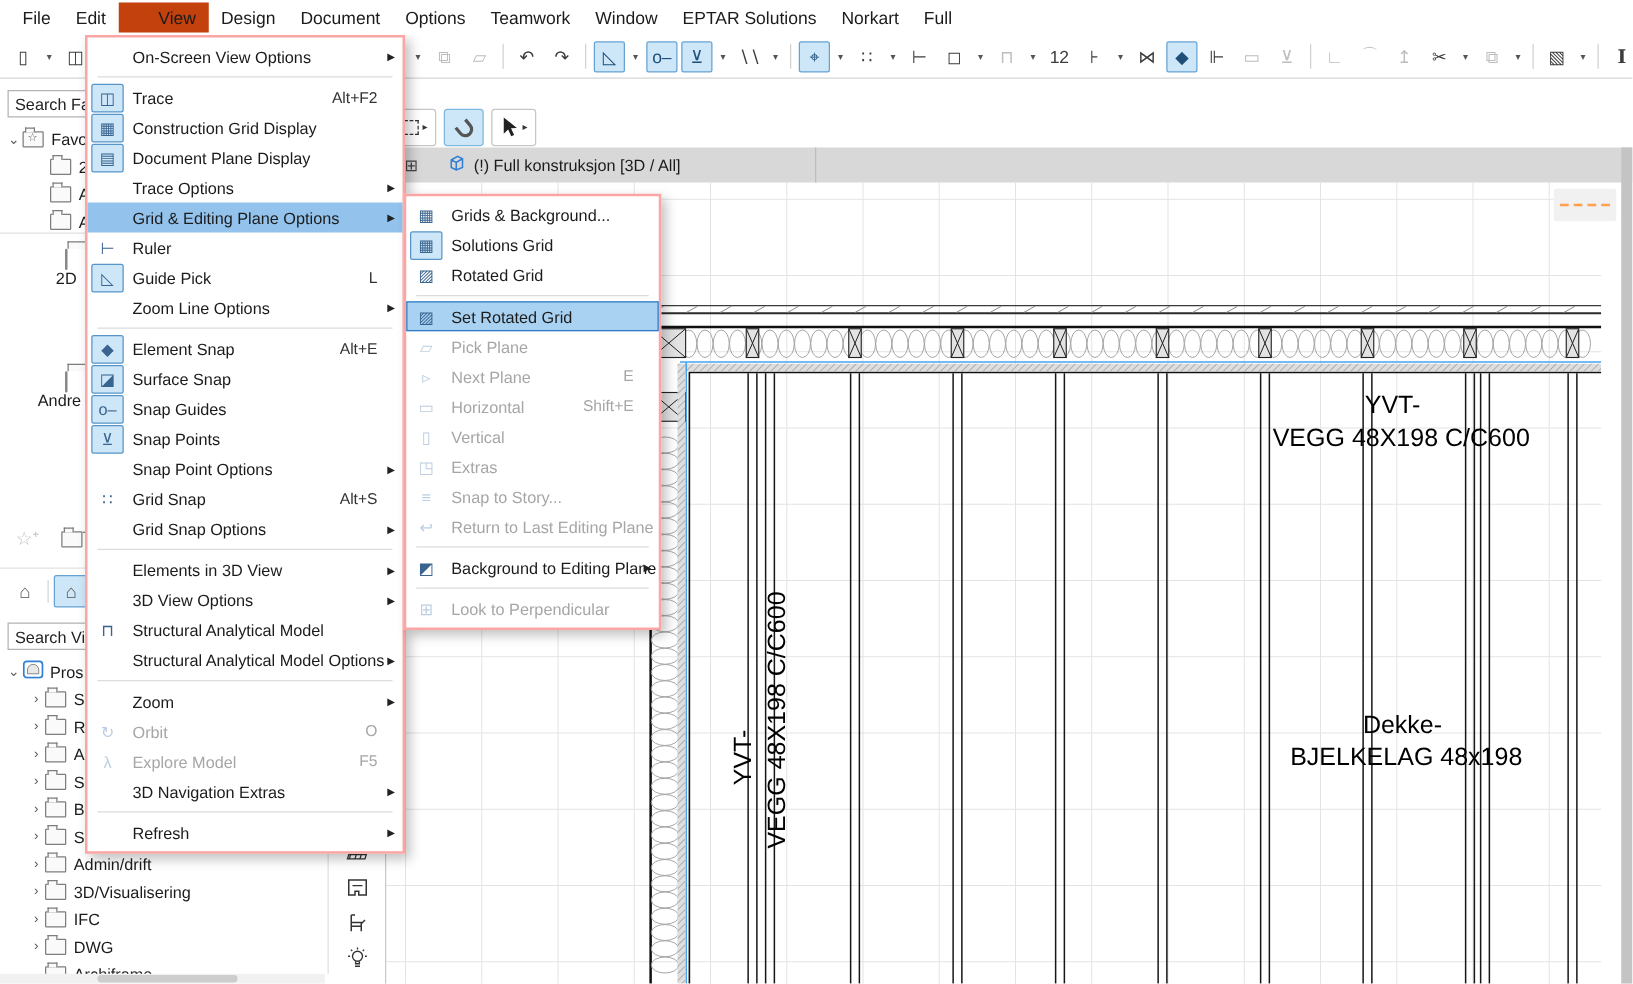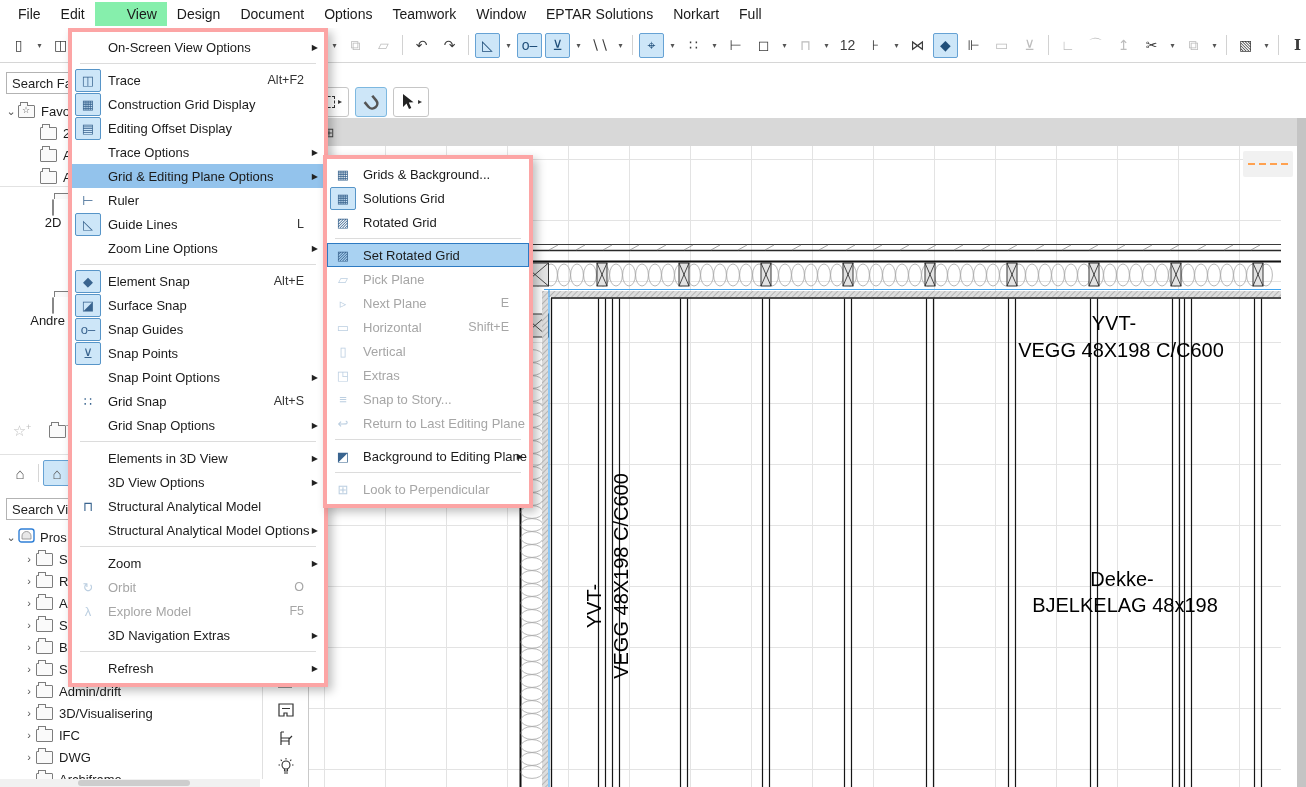--- a/index.html
+++ b/index.html
@@ -1,21 +1,21 @@
 <!DOCTYPE html>
 <html><head>
 <meta charset="utf-8">
 <style>
   html,body{margin:0;padding:0;}
   body{width:1306px;height:787px;overflow:hidden;position:relative;background:#fff;
        font-family:"Liberation Sans",sans-serif;color:#1b1b1b;-webkit-font-smoothing:antialiased;}
   
   #menubar{position:absolute;left:0;top:0;right:0;height:28px;background:#fff;display:flex;align-items:center;padding-left:8px;font-size:14px;z-index:70;}
   .mb-item{padding:4px 10px;white-space:nowrap;cursor:default;}
-  .mb-item.active{background:#86efac;padding-left:32px;}
+  .mb-item.active{background:#c2410c;padding-left:32px;}
   
   #toolbar1{position:absolute;left:0;top:28px;right:0;height:34px;background:#fff;border-bottom:1px solid #d6d6d6;display:flex;align-items:center;padding-left:6px;gap:3px;z-index:5;}
   .ibtn{width:23px;height:23px;display:flex;align-items:center;justify-content:center;font-size:14px;color:#3c3c3c;border:1px solid transparent;border-radius:2px;flex:none;}
   .ibtn.act{background:#cde6f8;border-color:#66a2d4;color:#1f4e79;}
   .ibtn.dis{color:#bdbdbd;}
   .ibtn.serif{font-family:"DejaVu Serif",serif;font-weight:bold;font-size:15px;}
   .caret{width:11px;font-size:8px;color:#555;text-align:center;flex:none;}
   .tsep{width:1px;height:20px;background:#d2d2d2;margin:0 3px;flex:none;}
   .tgap{width:250px;flex:none;}
   
@@ -56,21 +56,21 @@
   #vscroll{position:absolute;left:1297px;top:118px;width:9px;bottom:0;background:#c4c4c4;z-index:5;}
   #palette-min{position:absolute;left:1243px;top:151px;width:50px;height:26px;background:#f1f1f1;border-radius:2px;display:flex;align-items:center;justify-content:center;gap:4px;z-index:20;}
   #palette-min span{width:7px;border-top:2px solid #ffa14f;}
   
   #toolbox{position:absolute;left:262px;top:62px;width:45px;bottom:8px;background:#fff;border-left:1px solid #e0e0e0;z-index:4;}
   .tbx{position:absolute;left:9px;width:27px;height:24px;display:flex;align-items:center;justify-content:center;color:#333;}
   
   #sb-hscroll{position:absolute;left:0;bottom:0;width:260px;height:8px;background:#f1f1f1;}
   #sb-hscroll .thumb{position:absolute;left:78px;top:1px;width:112px;height:6px;background:#cdcdcd;border-radius:3px;}
   
-  .popup{position:absolute;background:#fff;border:4px solid #fca5a5;box-shadow:4px 4px 9px rgba(0,0,0,.25);padding:3px 0;font-size:13px;}
+  .popup{position:absolute;background:#fff;border:2px solid #fca5a5;box-shadow:4px 4px 9px rgba(0,0,0,.25);padding:3px 0;font-size:13px;}
   #viewmenu{left:68px;top:28px;width:252px;z-index:60;}
   #gridsubmenu{left:323px;top:155px;width:202px;z-index:65;}
   .mi{height:24px;display:flex;align-items:center;position:relative;color:#1b1b1b;}
   .mi .ic{width:24px;height:21px;margin-left:3px;display:flex;align-items:center;justify-content:center;font-size:13px;color:#39648f;border:1px solid transparent;border-radius:2px;flex:none;}
   .mi .ic.on{background:#cde6f8;border-color:#5795c8;}
   .mi .lbl{margin-left:7px;flex:1;white-space:nowrap;}
   .mi .sc{margin-right:20px;color:#333;font-size:12.5px;text-align:right;}
   .mi .arr{position:absolute;right:6px;font-size:8px;color:#222;}
   .mi.hl{background:#93c3ec;}
   .mi.sel{background:#a9d2f2;outline:1px solid #2d7ac2;outline-offset:-1px;}
@@ -359,20 +359,26 @@
   <div class="minibtn">
     <svg width="15" height="17" viewBox="0 0 15 17">
         <path d="M3 1 L3 14 L6.5 10.5 L9 16 L11.3 15 L8.8 9.6 L13.5 9.3 Z" fill="#222"></path>
       </svg>
     <span class="minicaret">▸</span>
   </div>
 </div>
 
 <div id="tabbar">
     <div class="tab" id="tab-overview">⊞</div>
+    <div class="tab" style="width: 286px;">
+      <span class="tab-ico"><svg width="15" height="15" viewBox="0 0 15 15">
+          <path d="M3 5 L8 2 L12 4 L12 11 L7 13 L3 11 Z M3 5 L7 7 L12 4 M7 7 L7 13" fill="none" stroke="#2f7fd6" stroke-width="1.2"></path>
+        </svg></span>
+      <span>(!) Full konstruksjon [3D / All]</span>
+    </div>
   </div>
 
 <div id="canvas">
   <svg id="drawing" width="989" height="641">
       <defs>
         <pattern id="hatchP" width="4" height="4" patternUnits="userSpaceOnUse" patternTransform="rotate(45)">
           <rect x="0" y="0" width="4" height="4" fill="#dedede"></rect>
           <line x1="0" y1="0" x2="0" y2="4" stroke="#8f8f8f" stroke-width="1"></line>
         </pattern>
       </defs>
@@ -588,39 +594,39 @@
       <span class="ic on">◫</span>
       <span class="lbl">Trace</span>
       <span class="sc">Alt+F2</span>
     </div>
     <div class="mi">
       <span class="ic on">▦</span>
       <span class="lbl">Construction Grid Display</span>
     </div>
     <div class="mi">
       <span class="ic on">▤</span>
-      <span class="lbl">Editing Offset Display</span>
+      <span class="lbl">Document Plane Display</span>
     </div>
     <div class="mi">
       <span class="ic"></span>
       <span class="lbl">Trace Options</span>
       <span class="arr">▶</span>
     </div>
     <div class="mi hl">
       <span class="ic"></span>
       <span class="lbl">Grid &amp; Editing Plane Options</span>
       <span class="arr">▶</span>
     </div>
     <div class="mi">
       <span class="ic">⊢</span>
       <span class="lbl">Ruler</span>
     </div>
     <div class="mi">
       <span class="ic on">◺</span>
-      <span class="lbl">Guide Lines</span>
+      <span class="lbl">Guide Pick</span>
       <span class="sc">L</span>
     </div>
     <div class="mi">
       <span class="ic"></span>
       <span class="lbl">Zoom Line Options</span>
       <span class="arr">▶</span>
     </div>
     <div class="msep"></div>
     <div class="mi">
       <span class="ic on">◆</span>

